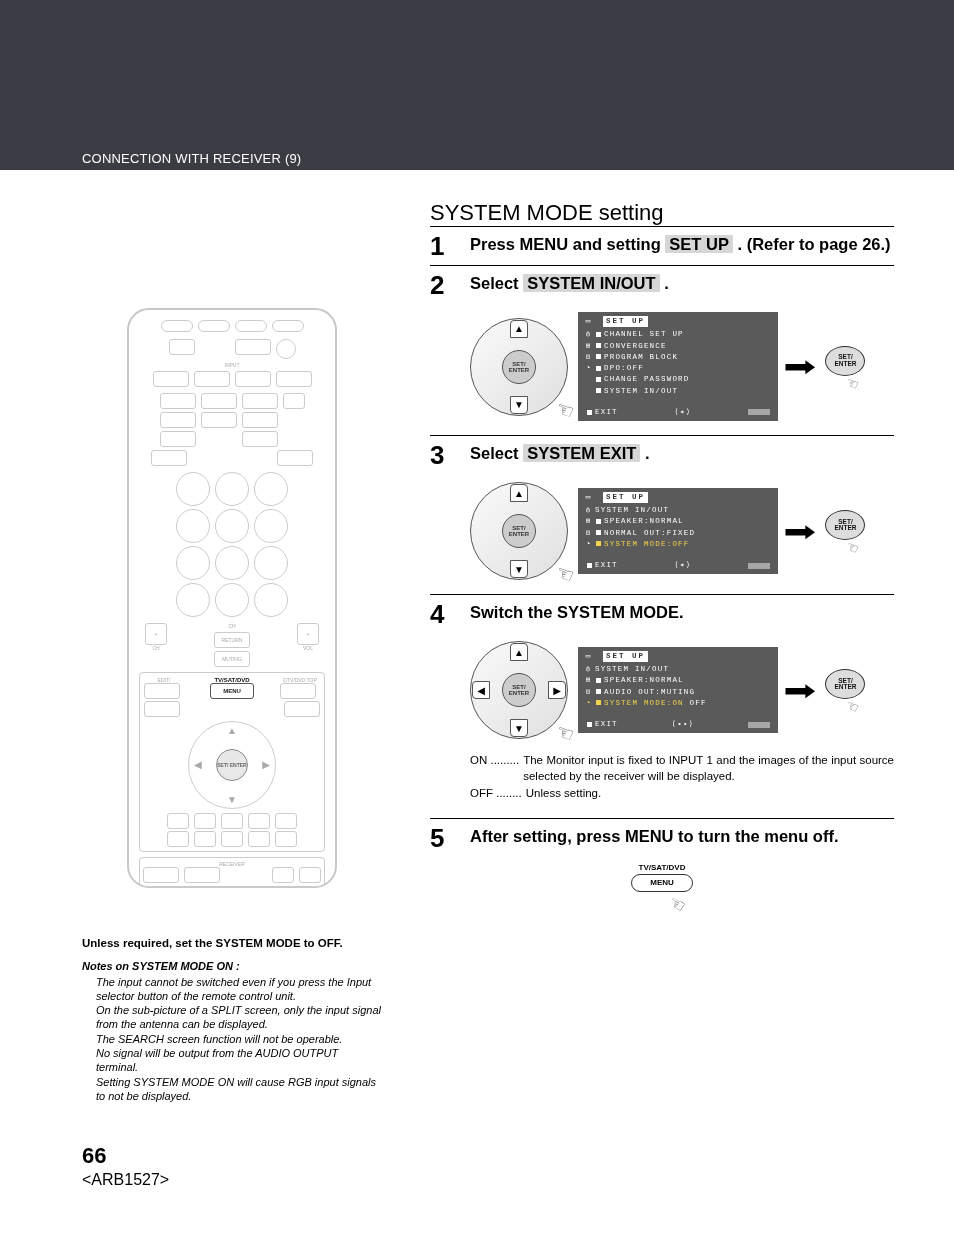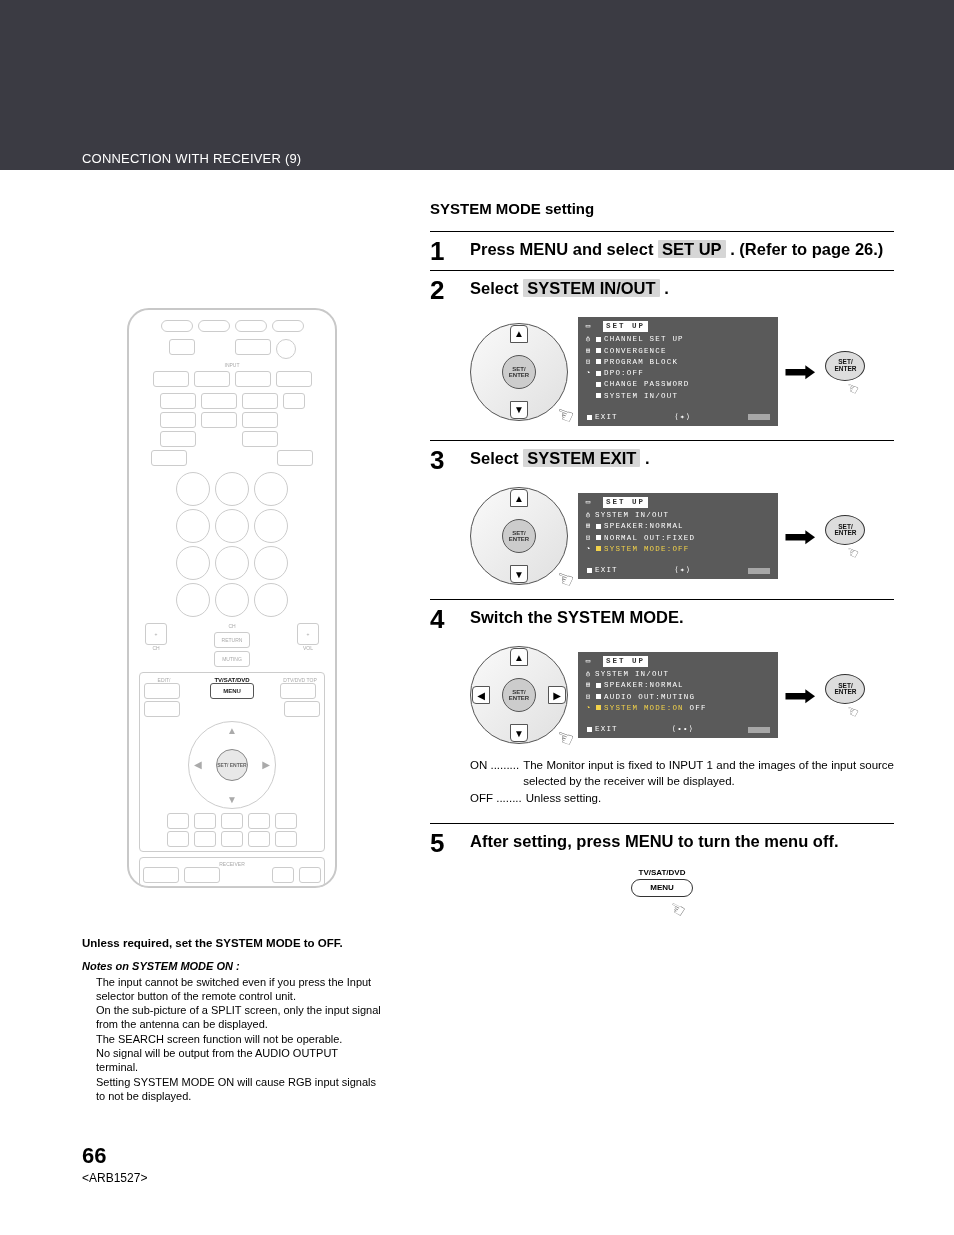--- a/index.html
+++ b/index.html
@@ -28,24 +28,24 @@
   .r-dpad-arrow.up { top:4px; left:39px; }
   .r-dpad-arrow.down { bottom:4px; left:39px; }
   .r-dpad-arrow.left { left:6px; top:38px; }
   .r-dpad-arrow.right { right:6px; top:38px; }
   .menu-highlight { background:#fff; border:1px solid #555; color:#222; font-weight:bold; font-size:6px; }
   .tvsat-highlight { font-size:6px; color:#111; font-weight:bold; text-align:center; }
 
   
   .note-head { font-weight:bold; font-size:11.5px; margin-bottom:8px; line-height:1.35; }
   .note-sub { font-weight:bold; font-style:italic; font-size:11px; margin-bottom:3px; }
-  .note-body { font-size:11px; line-height:1.3; padding-left:14px; }
+  .note-body { font-style:italic; font-size:11px; line-height:1.3; padding-left:14px; }
 
   
-  .main-title { font-size:15px; font-weight:bold; margin-bottom:14px; }
+  .main-title { font-size:22px; font-weight:normal; margin-bottom:0; }
   .step-rule { border-top:1.5px solid #000; margin:0; }
   .step-row { display:flex; gap:14px; padding:6px 0; }
   .step-num { font-size:26px; font-weight:bold; line-height:1; width:26px; flex-shrink:0; }
   .step-text { font-size:16.5px; font-weight:bold; line-height:1.35; flex:1; text-align:justify; }
   .highlight { background:#d6d6d6; padding:0 4px; border-radius:1px; }
 
   .step-graphics { display:flex; align-items:center; gap:10px; padding:8px 0 14px 40px; }
   .joystick { width:98px; height:98px; position:relative; flex-shrink:0; }
   .joy-outer { position:absolute; inset:0; border:1.5px solid #555; border-radius:50%; background:linear-gradient(135deg,#fafafa,#e0e0e0); }
   .joy-inner { position:absolute; top:32px; left:32px; width:34px; height:34px; border:1.5px solid #555; border-radius:50%; background:#ccc; display:flex; align-items:center; justify-content:center; font-size:6px; font-weight:bold; color:#333; text-align:center; line-height:1; }
@@ -76,21 +76,21 @@
   .desc-key { flex-shrink:0; white-space:pre; }
   .desc-val { flex:1; }
 
   .menu-mini-wrap { display:flex; flex-direction:column; align-items:center; margin:6px auto 0 auto; width:120px; }
   .menu-mini-label { font-size:8px; font-weight:bold; margin-bottom:2px; }
   .menu-mini-btn { width:62px; height:18px; border:1.5px solid #333; border-radius:9px; background:#fff; display:flex; align-items:center; justify-content:center; font-size:8px; font-weight:bold; }
   .menu-mini-hand { font-size:18px; color:#555; transform:rotate(28deg) translate(14px,-6px); }
 
   .footer { padding: 10px 0 26px 82px; }
   .page-num { font-size:22px; font-weight:bold; }
-  .doc-code { font-size:12px; margin-top:2px; }
+  .doc-code { font-size:16px; margin-top:2px; }
 </style>
 </head>
 <body>
 
 <div class="page">
 
   <div class="header-band">
     <div class="header-text">CONNECTION WITH RECEIVER (9)</div>
   </div>
 
@@ -246,21 +246,21 @@
 Setting SYSTEM MODE ON will cause RGB input signals to not be displayed.</div>
     </div>
 
     <div class="right-col">
       <div class="main-title">SYSTEM MODE setting</div>
 
       <div class="step-rule"></div>
       <div class="step-row">
         <div class="step-num">1</div>
         <div class="step-text">
-          <span>Press MENU and select </span><span class="highlight">SET UP</span><span> . (Refer to page 26.)</span>
+          <span>Press MENU and setting </span><span class="highlight">SET UP</span><span> . (Refer to page 26.)</span>
         </div>
       </div>
 
       <div class="step-rule"></div>
       <div class="step-row">
         <div class="step-num">2</div>
         <div class="step-text">
           <span>Select </span><span class="highlight">SYSTEM IN/OUT</span><span> .</span>
         </div>
       </div>

